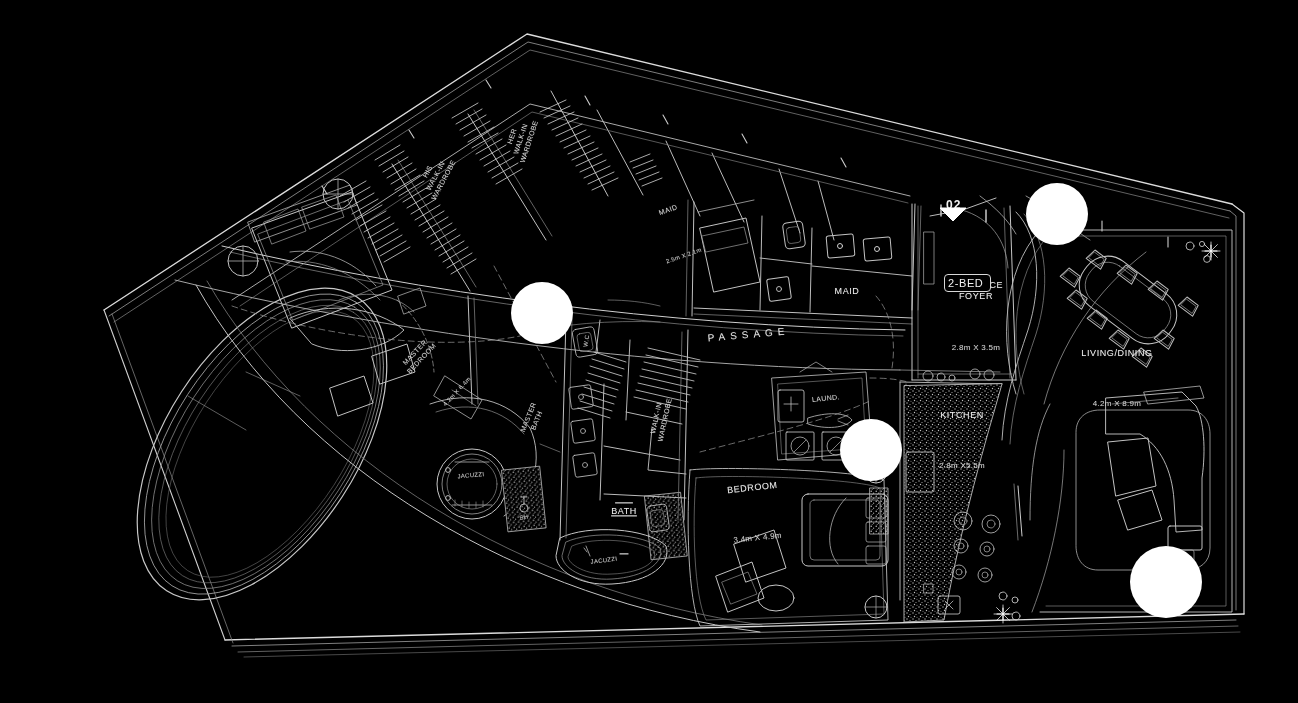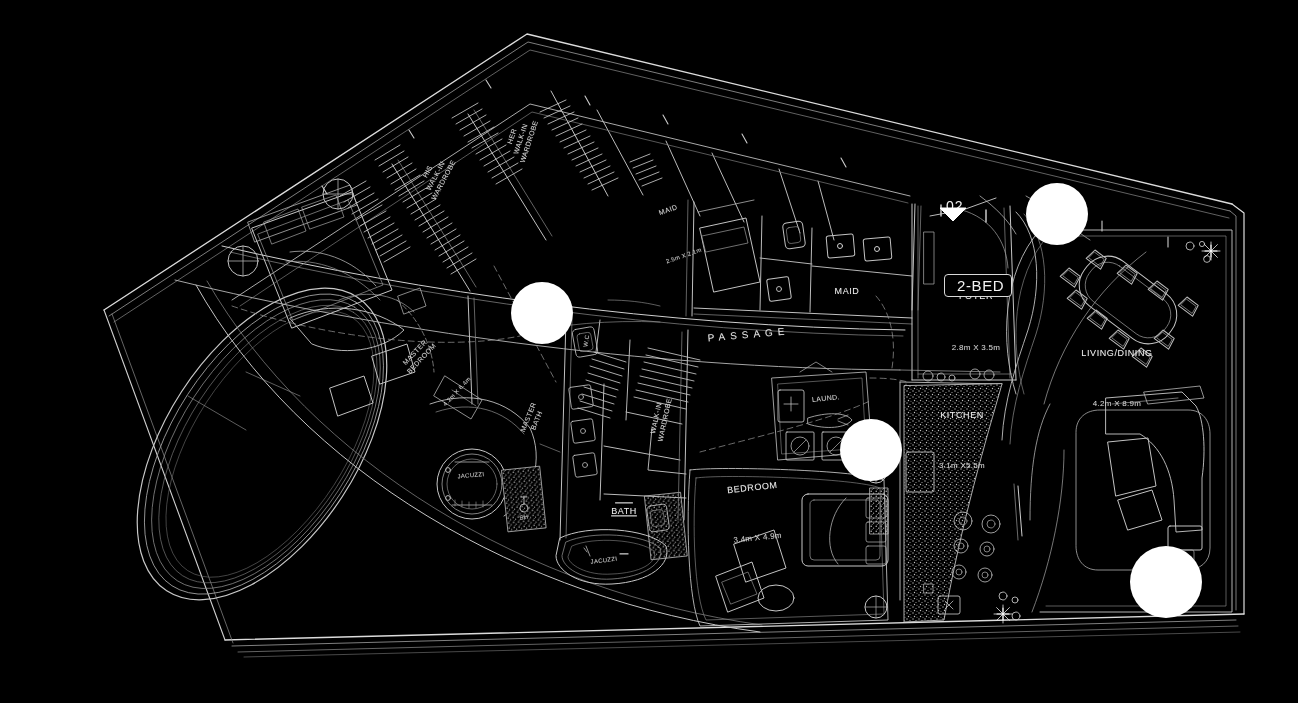--- a/index.html
+++ b/index.html
@@ -40,32 +40,33 @@
   .lbl-small { font-size: 7px; letter-spacing: 0.4px; color: #d8d8d8; }
   .lbl-passage {
     font-size: 10px;
     letter-spacing: 5px;
     color: #e4e4e4;
   }
   .lbl-tiny { font-size: 6px; letter-spacing: 0.3px; color: #d0d0d0; }
   .unit-num {
     position: absolute;
     color: #f2f2f2;
-    font-size: 14px;
+    font-size: 12px;
     letter-spacing: 1px;
     font-family: "Liberation Sans", sans-serif;
+    font-weight: bold;
   }
   .bed-badge {
     position: absolute;
     color: #f2f2f2;
-    font-size: 15px;
+    font-size: 11px;
     letter-spacing: 0.6px;
     border: 1px solid #d8d8d8;
     border-radius: 4px;
-    padding: 2px 7px 2px 12px;
+    padding: 2px 7px 2px 3px;
     background: #000;
     font-family: "Liberation Sans", sans-serif;
   }
   .hotspot {
     position: absolute;
     border-radius: 50%;
     background: #ffffff;
     cursor: pointer;
   }
 </style>
@@ -634,21 +635,21 @@
     <div class="lbl-dim">2.8m X 3.5m</div>
   </div>
 
   <div class="room-label" style="left:1117px; top:379px; transform:translate(-50%,-50%);">
     <div class="lbl-name">LIVING/DINING</div>
     <div class="lbl-dim">4.2m X 8.9m</div>
   </div>
 
   <div class="room-label" style="left:953px; top:441px; transform:translate(-50%,-50%);margin-left:9px;">
     <div class="lbl-name">KITCHEN</div>
-    <div class="lbl-dim">3.1m X5.5m</div>
+    <div class="lbl-dim">2.8m X5.5m</div>
   </div>
 
   <div class="room-label" style="left:755px; top:513px; transform:translate(-50%,-50%) rotate(-6deg);">
     <div class="lbl-name">BEDROOM</div>
     <div class="lbl-dim">3.4m X 4.9m</div>
   </div>
 
   <div class="room-label" style="left:436px; top:372px; transform:translate(-50%,-50%) rotate(-47deg);">
     <div class="lbl-small">MASTER
 BEDROOM</div>

